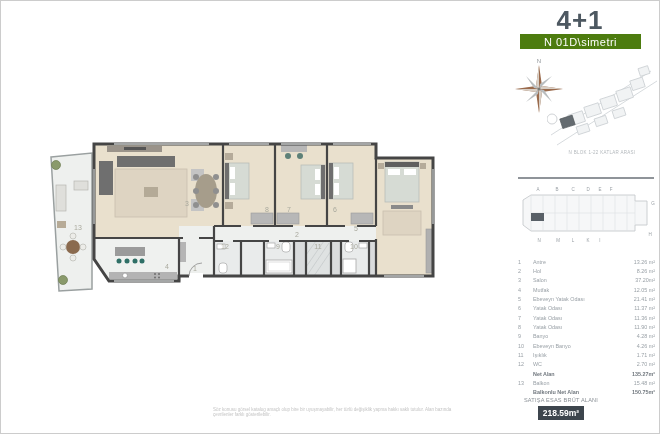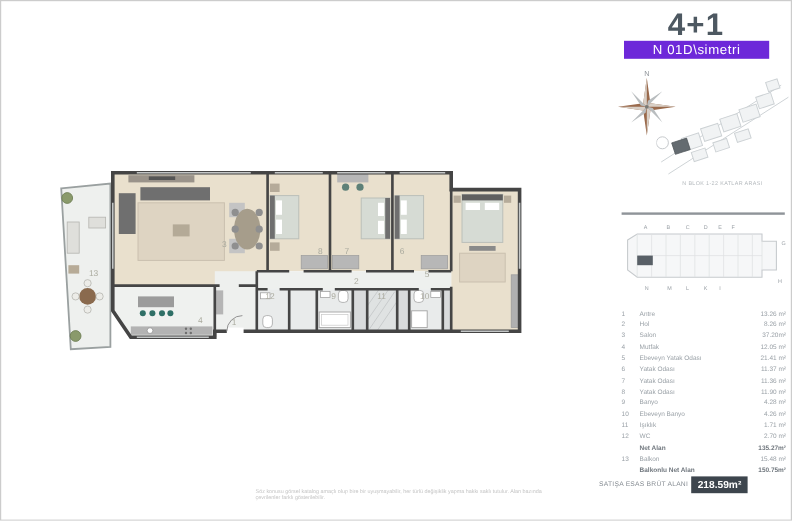--- a/index.html
+++ b/index.html
@@ -1,40 +1,40 @@
 <!DOCTYPE html>
 <html><head>
 <meta charset="utf-8">
 <style>
   html,body{margin:0;padding:0;background:#ffffff;}
   .page{position:relative;width:660px;height:434px;background:#ffffff;border:1px solid #cccccc;
         box-sizing:border-box;font-family:"Liberation Sans",sans-serif;overflow:hidden;}
   
   .type-title{position:absolute;left:518px;top:4px;width:122px;text-align:center;
               font-size:26px;font-weight:bold;color:#4d5861;letter-spacing:1px;}
-  .unit-bar{position:absolute;left:519px;top:33px;width:121px;height:15px;background:#6d28d9;
+  .unit-bar{position:absolute;left:519px;top:33px;width:121px;height:15px;background:#4d7c0f;
             color:#ffffff;font-size:11px;display:flex;align-items:center;justify-content:center;
             letter-spacing:0.5px;}
   .compass{position:absolute;left:508px;top:54px;}
   .siteplan{position:absolute;left:546px;top:56px;width:112px;height:92px;}
   .site-caption{position:absolute;left:545px;top:149px;width:112px;text-align:center;
                 font-size:4.5px;color:#b3b8bc;letter-spacing:0.3px;}
   .divider{position:absolute;left:517px;top:176px;width:136px;height:2px;background:#8f9499;}
   .keyplan{position:absolute;left:516px;top:183px;width:140px;height:68px;}
   .kp-letter{position:absolute;font-size:4.5px;color:#9aa0a6;transform:translate(-50%,-50%);}
   
   .legend{position:absolute;left:517px;top:256px;width:137px;}
   .lg-row{display:flex;align-items:center;height:9.35px;font-size:5.4px;color:#9aa1a7;}
   .lg-row.bold{color:#70777e;font-weight:bold;}
   .lg-no{width:10px;flex:none;}
   .lg-label{flex:1;padding-left:5px;}
   .lg-val{flex:none;text-align:right;}
   
   .brut{position:absolute;left:484px;top:396px;width:152px;display:flex;align-items:center;
-        justify-content:center;gap:3px;}
+        justify-content:flex-start;gap:3px;flex-direction:column;}
   .brut-label{font-size:5.6px;color:#8a9096;letter-spacing:0.2px;}
   .brut-badge{background:#3d454d;color:#ffffff;font-size:8.5px;font-weight:bold;
               padding:2.5px 5px;line-height:1;}
   
   .plan{position:absolute;left:28px;top:128px;}
   .disclaimer{position:absolute;left:212px;top:407px;width:246px;font-size:4.5px;
               color:#c4c4c4;line-height:1.1;}
   .num{font-size:7px;fill:#aaaa9e;}
 </style>
 </head>

